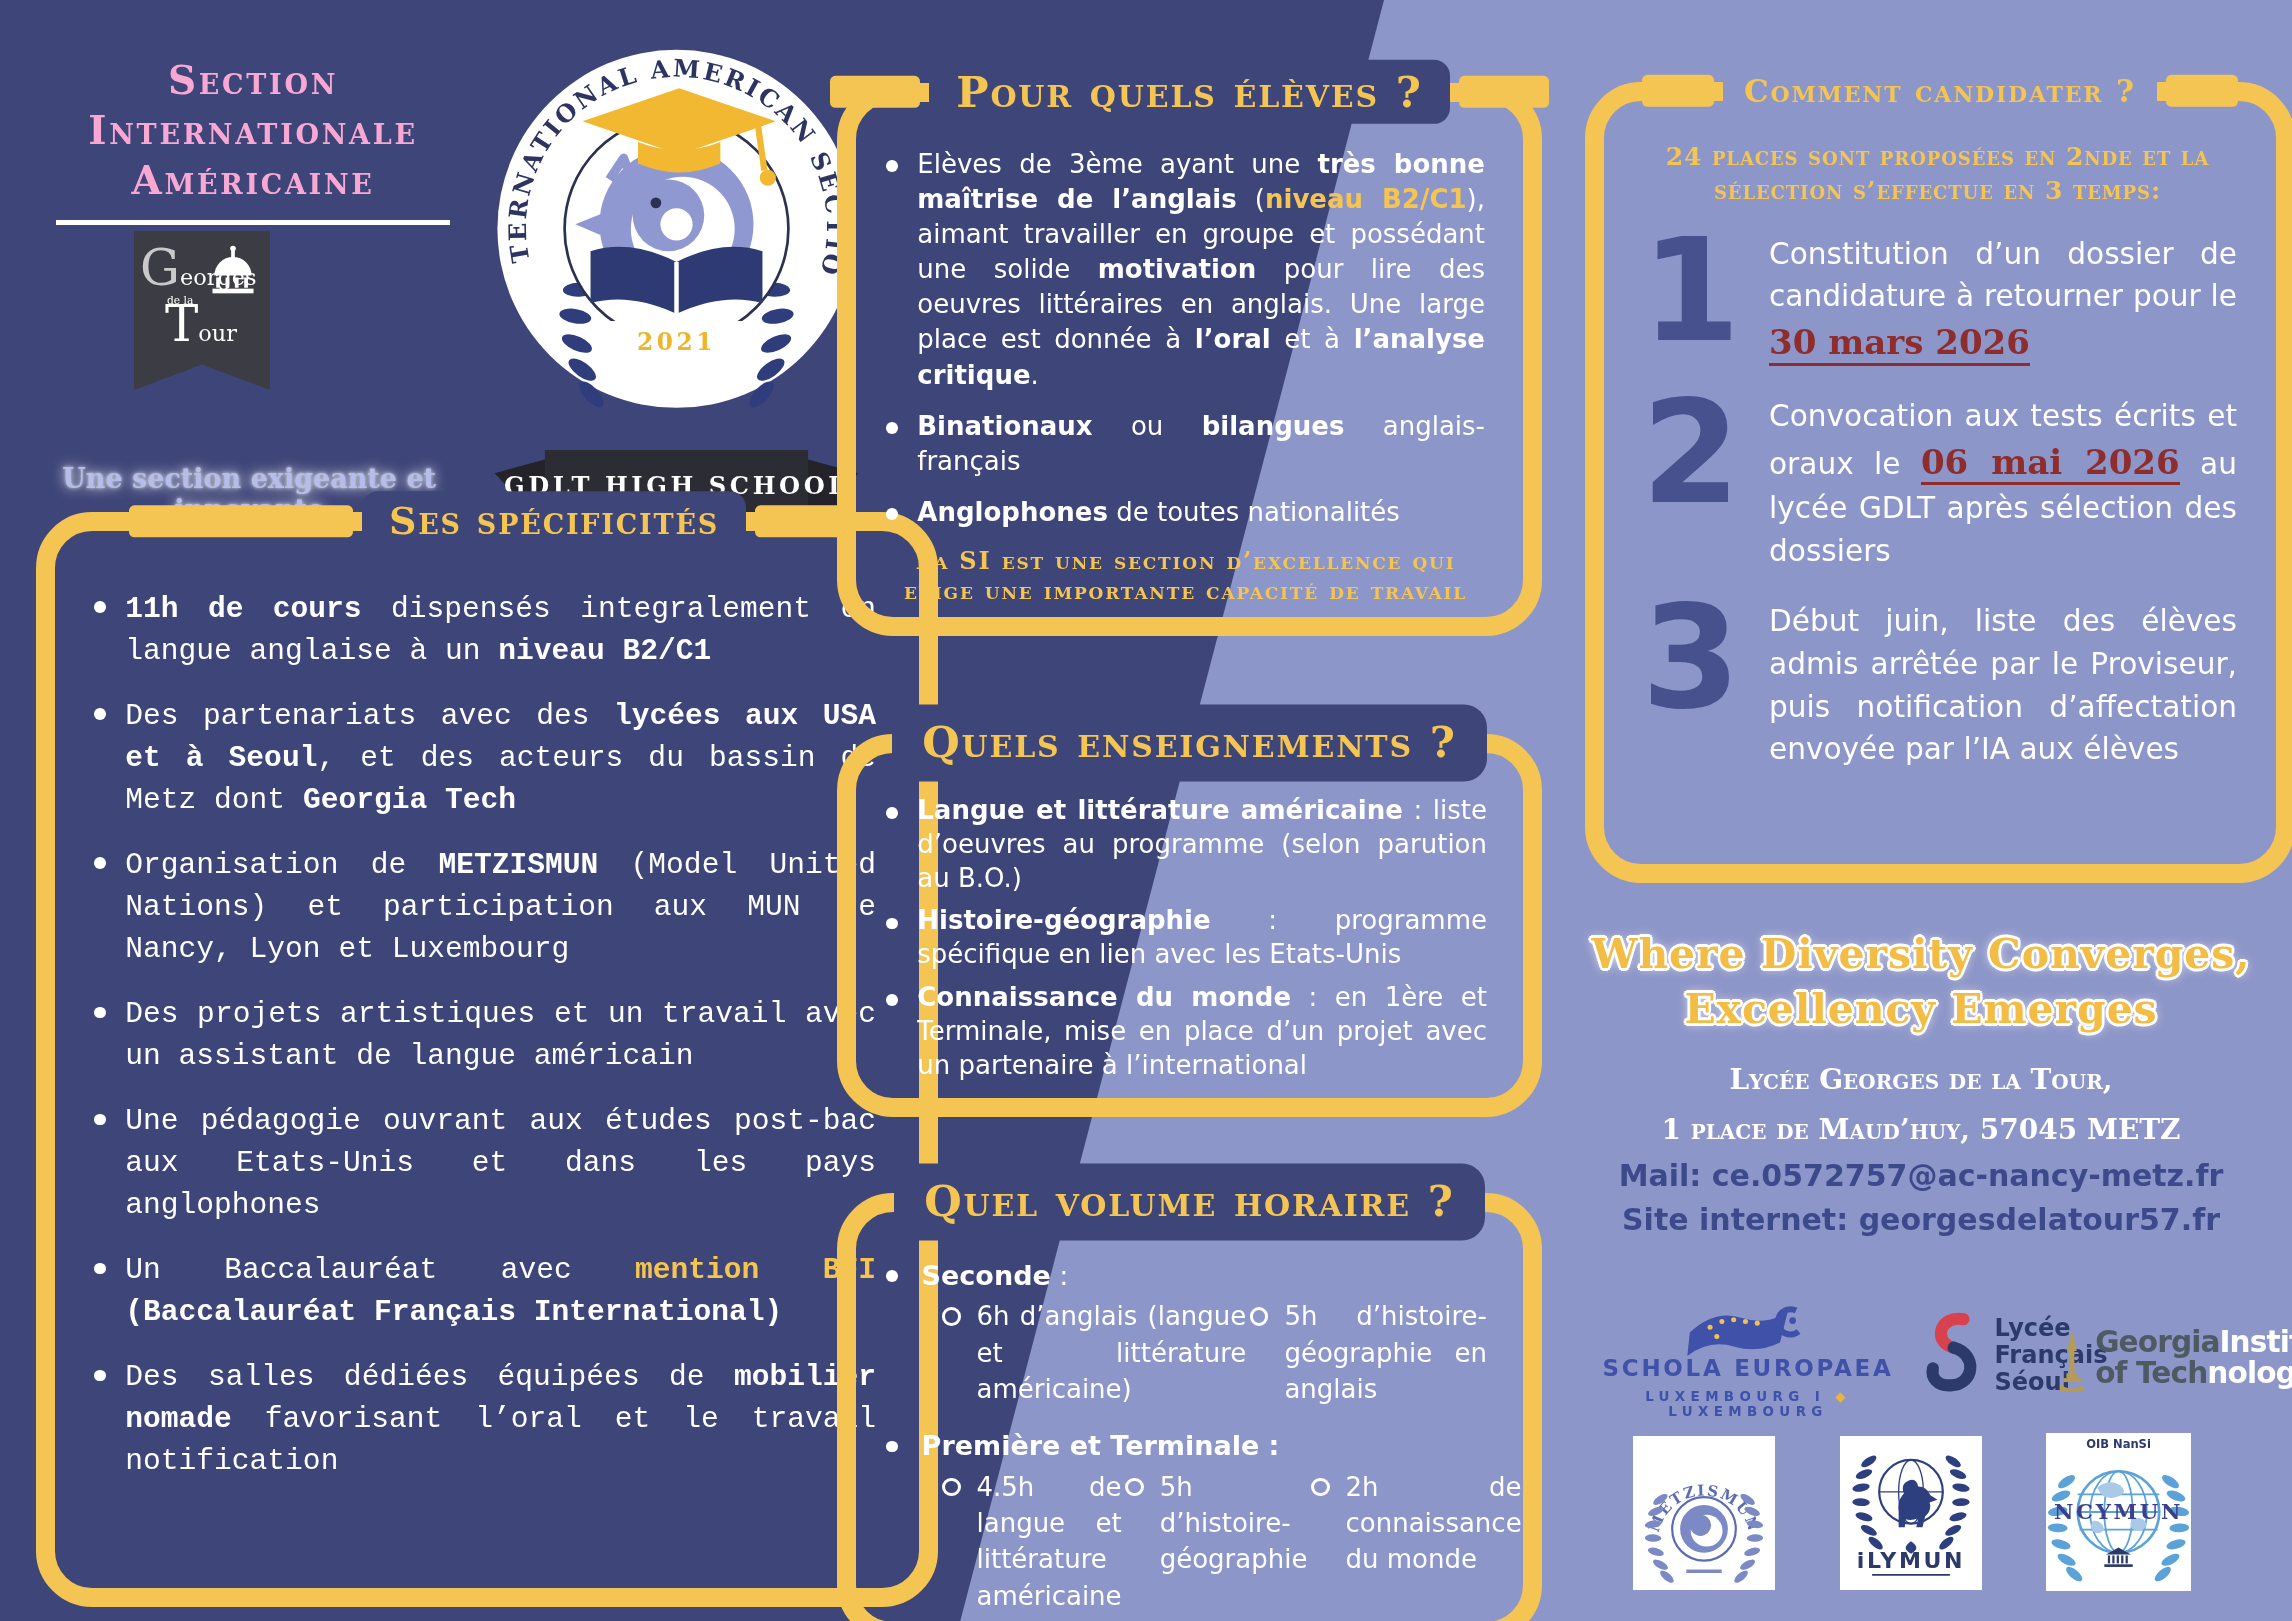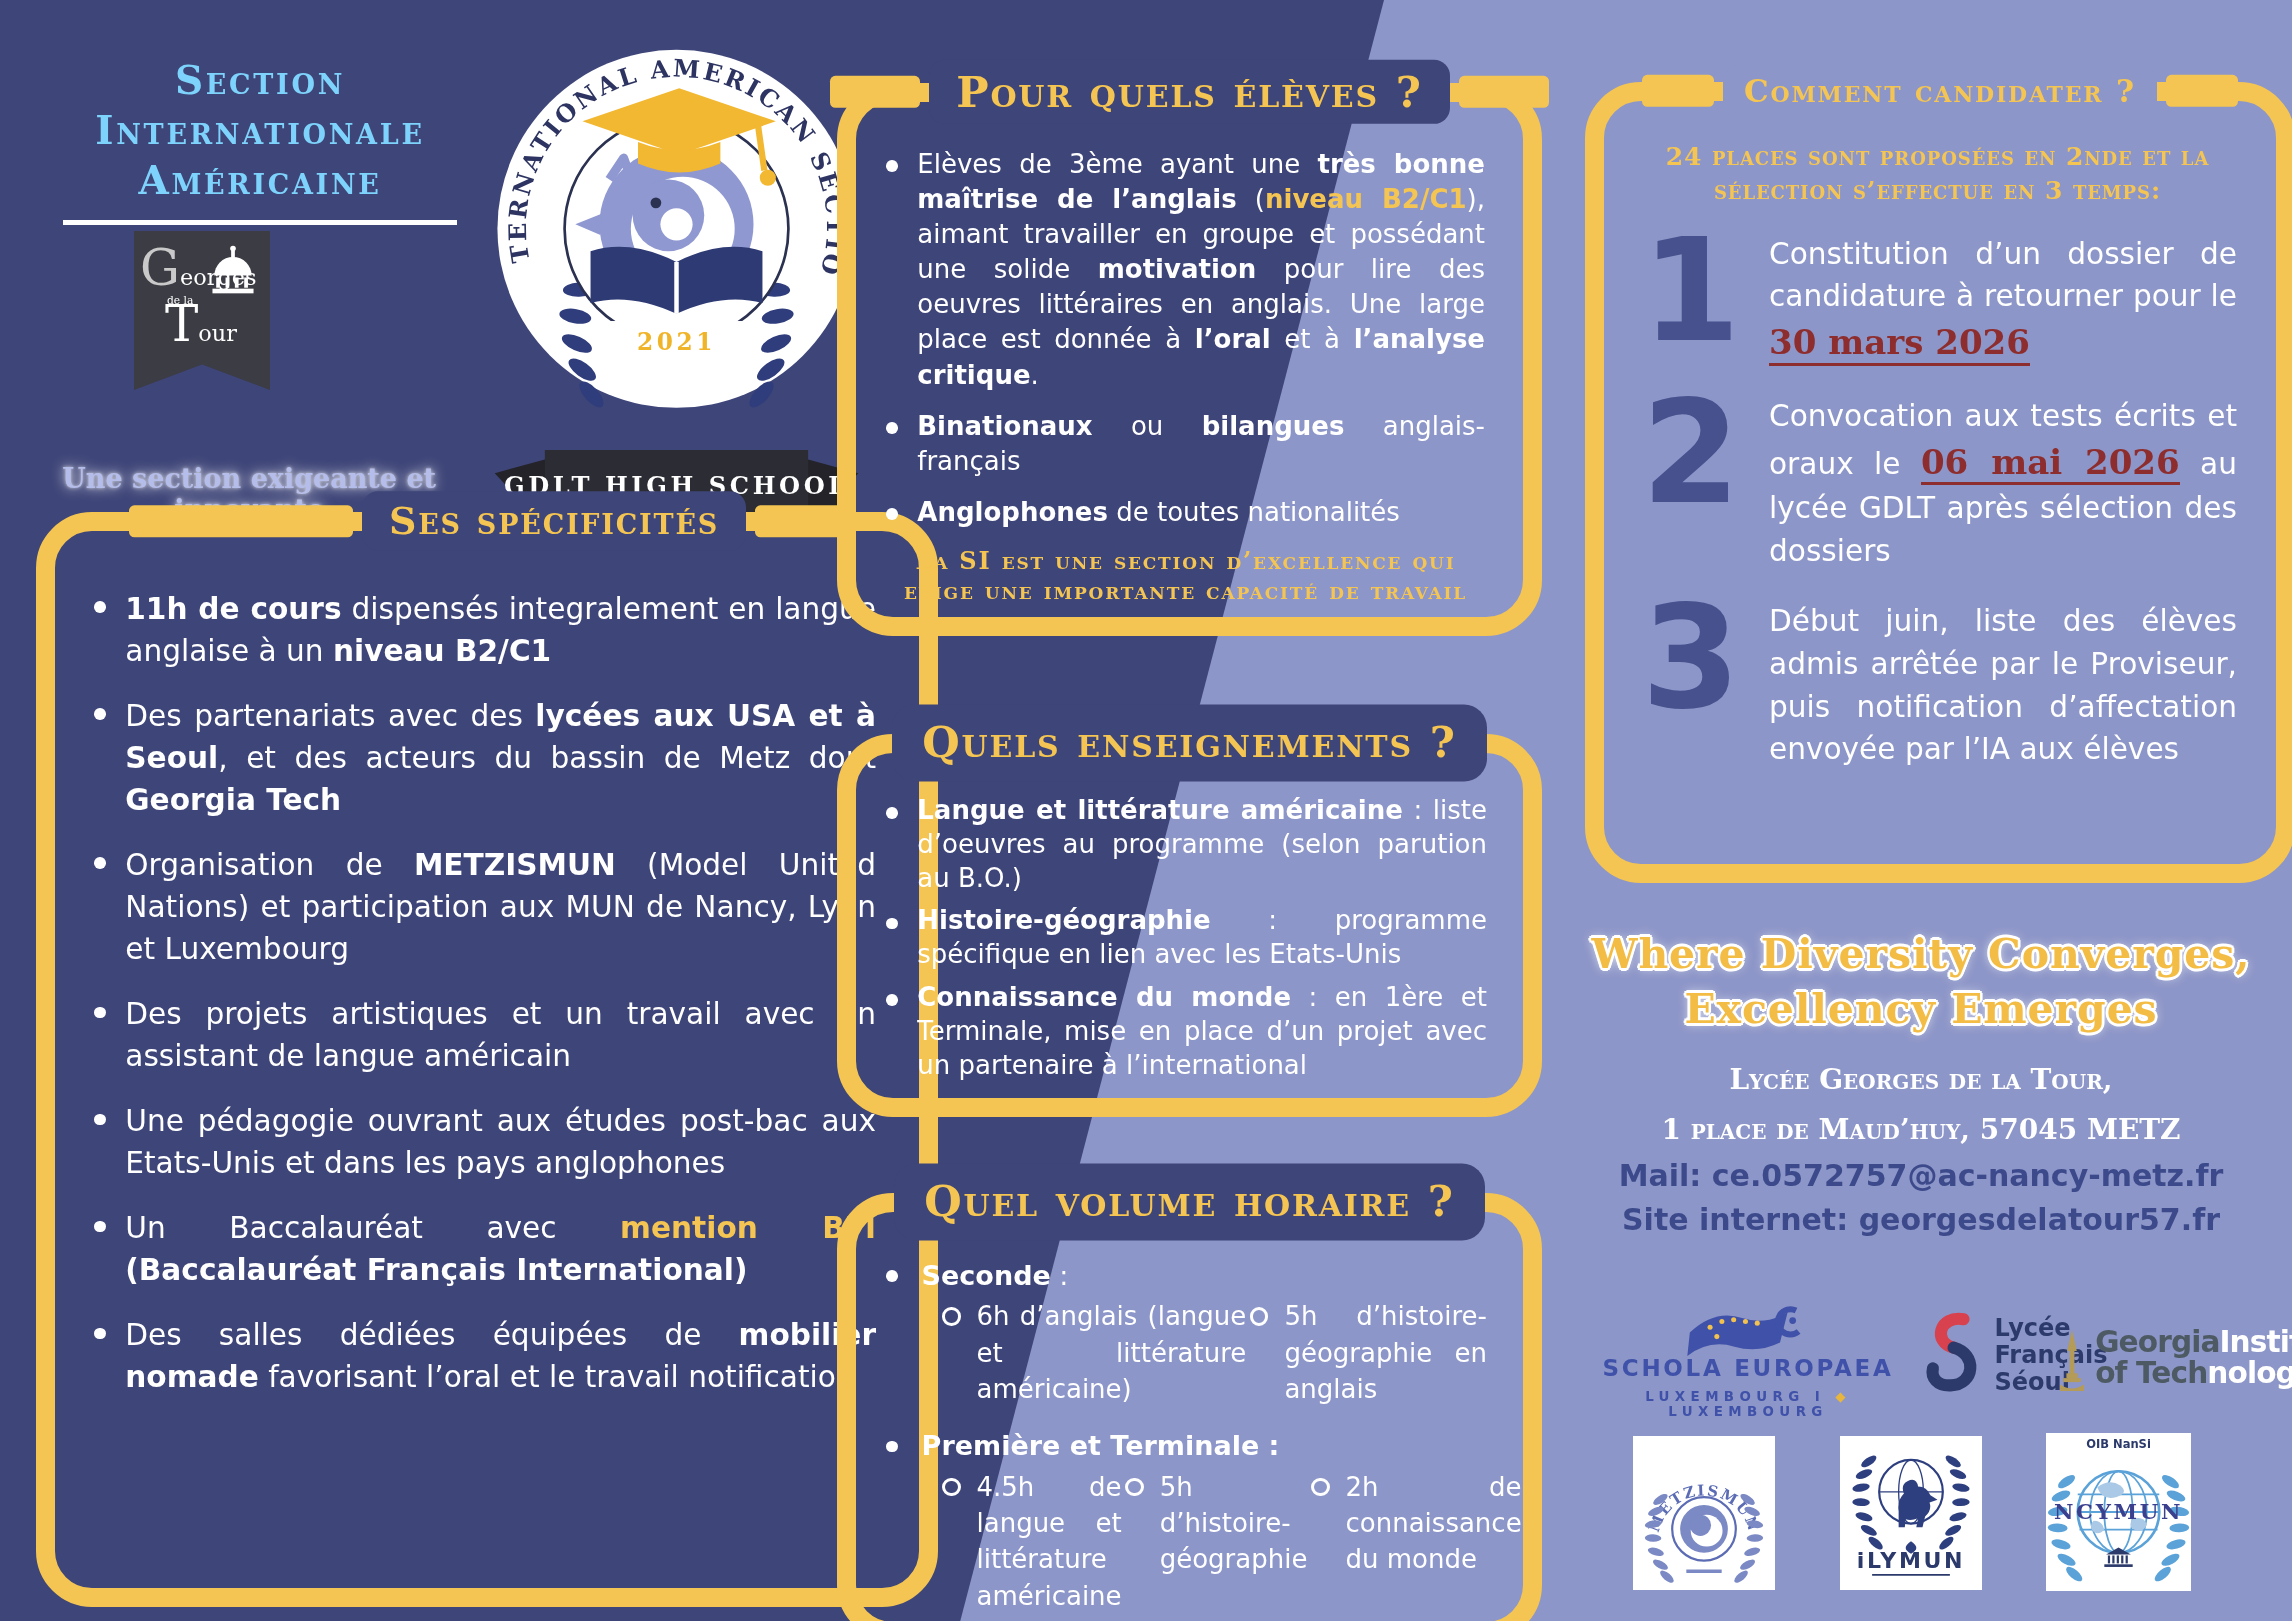--- a/index.html
+++ b/index.html
@@ -6,21 +6,21 @@
     --navy:#3e4578; --peri:#8d96c8; --yellow:#f4c552; --red:#8e2d2d;
     --stepblue:#46518e; --contact:#3c4a8c; --ribbon:#2c2c34; --pennant:#3c3c44;
   }
   html,body{margin:0;padding:0;background:#1e2030;}
   .page{position:relative;width:2293px;height:1622px;background:var(--navy);overflow:hidden;
         font-family:"DejaVu Sans","Liberation Sans",sans-serif;}
   .bg-light{position:absolute;inset:0;background:var(--peri);
         clip-path:polygon(1384px 0px,2293px 0px,2293px 1622px,960px 1622px);}
 
   
-  .masthead{position:absolute;left:34px;top:56px;width:452px;text-align:center;color:#7dd3fc;}
+  .masthead{position:absolute;left:27px;top:56px;width:452px;text-align:center;color:#f9a8d4;}
   .main-title{font-family:"DejaVu Serif","Liberation Serif",serif;font-variant:small-caps;
         font-weight:700;font-size:39px;line-height:1.28;letter-spacing:2.7px;}
   .title-rule{height:4.5px;background:#fff;margin:14.3px auto 0;width:394px;}
 
   .pennant{position:absolute;left:134px;top:231px;width:136px;height:159px;background:var(--pennant);
         clip-path:polygon(0 0,100% 0,100% 100%,50% 84%,0 100%);
         color:#fff;font-family:"DejaVu Serif","Liberation Serif",serif;}
   .pennant .dome{position:absolute;right:9px;top:10.7px;width:56px;height:56px;}
   .gname{position:absolute;left:6px;top:18px;line-height:.78;font-size:22.4px;}
   .gname .cap{font-size:50px;font-weight:400;}
@@ -54,21 +54,21 @@
   ul.bullets{list-style:none;margin:0;padding:0;display:flex;flex-direction:column;}
   ul.bullets>li{display:flex;gap:19.7px;}
   .dot{flex:0 0 11.6px;width:11.6px;height:11.6px;border-radius:50%;background:#fff;margin-top:13.4px;}
   .bullets p{margin:0;text-align:justify;}
   .b{font-weight:700;}
   .y{font-weight:700;color:var(--yellow);}
   .gold{color:#e8b63c;}
 
   .panel-left-box{left:36px;top:512px;width:864px;height:1057px;}
   .panel-left-box .panel-body{padding:57px 43px 25px 39px;font-size:29.6px;line-height:1.42;}
-  .panel-left-box ul.bullets{gap:23px;}
+  .panel-left-box ul.bullets{gap:23px;font-family:Liberation Mono, monospace;}
 
   .panel-p1{left:837px;top:83px;width:667px;height:515px;}
   .panel-p1 .panel-body{padding:45px 38px 12.5px 30px;font-size:26px;line-height:1.35;}
   .panel-p1 ul.bullets{gap:16px;}
   .note{margin:16px 9px 0;text-align:center;color:var(--yellow);
         font-family:"DejaVu Serif","Liberation Serif",serif;font-variant:small-caps;font-weight:700;
         font-size:24px;line-height:1.26;letter-spacing:1.8px;}
 
   .panel-p2{left:837px;top:734px;width:667px;height:345px;}
   .panel-p2 .panel-body{padding:41px 36px 10.7px 30px;font-size:26px;line-height:1.3;}

